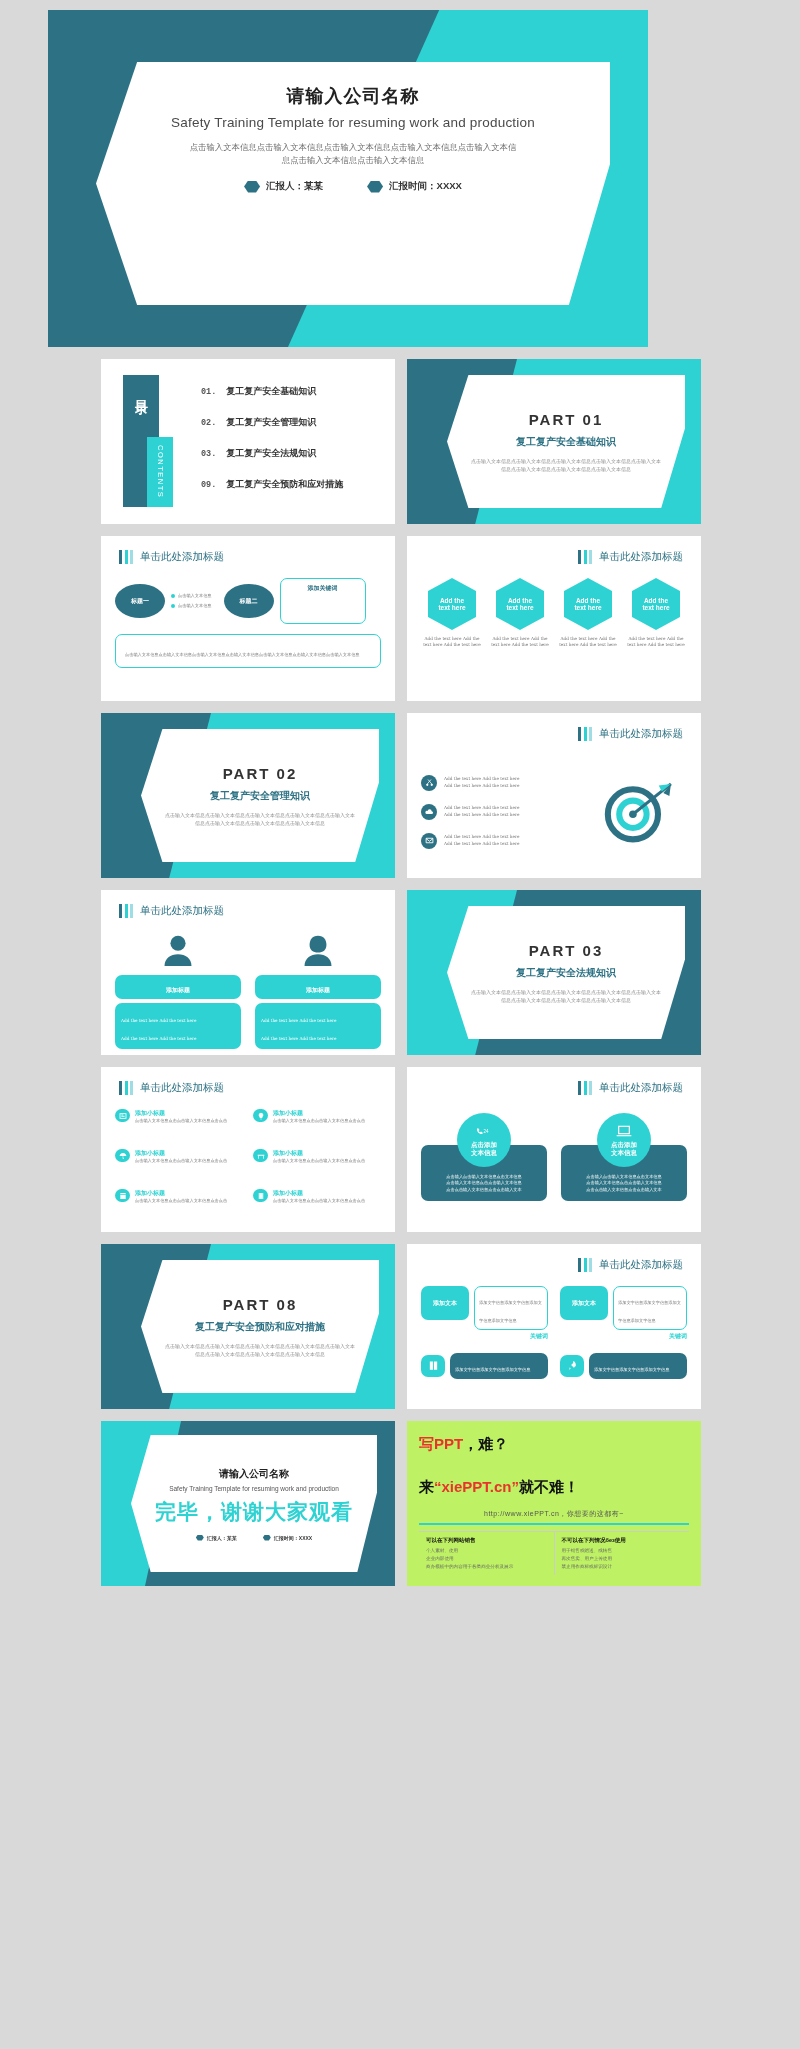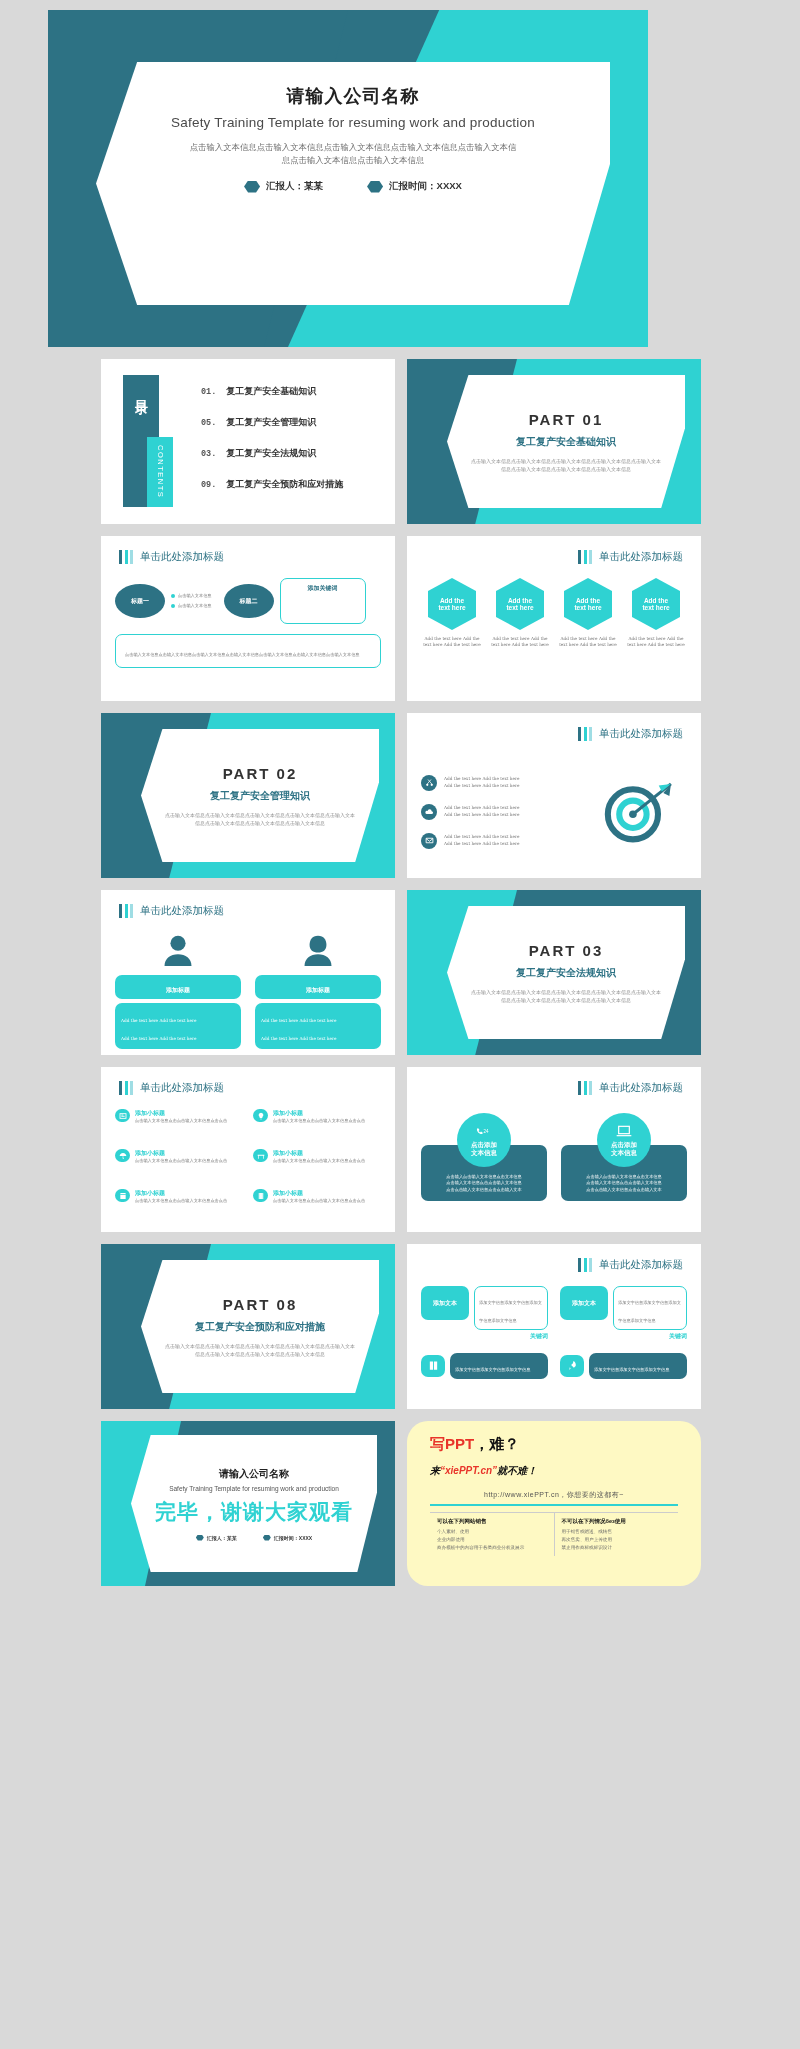--- a/index.html
+++ b/index.html
@@ -122,25 +122,25 @@
     clip-path: polygon(8% 0,100% 0,100% 42%,92% 100%,8% 100%,0 50%);
     display:flex; flex-direction:column; align-items:center; justify-content:center;
   }
   .fin-c { font-size:10px; font-weight:bold; color:#222; }
   .fin-e { font-size:6.5px; color:#555; margin-top:4px; }
   .fin-m { font-size:21px; font-weight:bold; color:#2fd2d2; margin-top:6px; letter-spacing:1px;}
   .fin-meta { display:flex; gap:26px; margin-top:9px; }
   .fin-meta div { display:flex; align-items:center; gap:3px; font-size:5px; font-weight:bold; color:#333;}
   .hexdot.sm { width:8px; height:6px; }
   
-  .ad { background:#fef9c3; padding:14px 23px; position:relative;border-radius:21px; }
+  .ad { background:#bef264; padding:14px 12px; position:relative; }
   .ad-l1 { font-size:15px; font-weight:bold; }
   .ad-l1 .r { color:#e8342a; }
   .ad-l1 .k { color:#111; }
-  .ad-l2 { font-size:10px; font-weight:bold; color:#111; margin-top:10px;font-style:italic;}
+  .ad-l2 { font-size:15px; font-weight:bold; color:#111; margin-top:24px;}
   .ad-l2 .r { color:#e8342a; }
   .ad-url { text-align:center; font-size:7px; color:#555; margin-top:12px; letter-spacing:.5px;}
   .ad-tbl { display:flex; margin-top:6px; border-top:1px solid #ccc; }
   .ad-col { flex:1; padding:5px 7px; }
   .ad-col:first-child { border-right:1px solid #ccc; }
   .ad-h { font-size:5.5px; font-weight:bold; color:#111; margin-bottom:3px;}
   .ad-li { font-size:4.6px; color:#666; line-height:1.7; }
   .divline { height:2px; background:#2fd2d2; width:100%; }
 </style>
 </head>
@@ -174,21 +174,21 @@
     </div>
     <div class="cnt-tab">
       <span>CONTENTS</span>
     </div>
     <div class="cnt-list">
       <div class="cnt-row">
         <span class="cnt-num">01.</span>
         <span class="cnt-txt">复工复产安全基础知识</span>
       </div>
       <div class="cnt-row">
-        <span class="cnt-num">05.</span>
+        <span class="cnt-num">02.</span>
         <span class="cnt-txt">复工复产安全管理知识</span>
       </div>
       <div class="cnt-row">
         <span class="cnt-num">03.</span>
         <span class="cnt-txt">复工复产安全法规知识</span>
       </div>
       <div class="cnt-row">
         <span class="cnt-num">09.</span>
         <span class="cnt-txt">复工复产安全预防和应对措施</span>
       </div>

